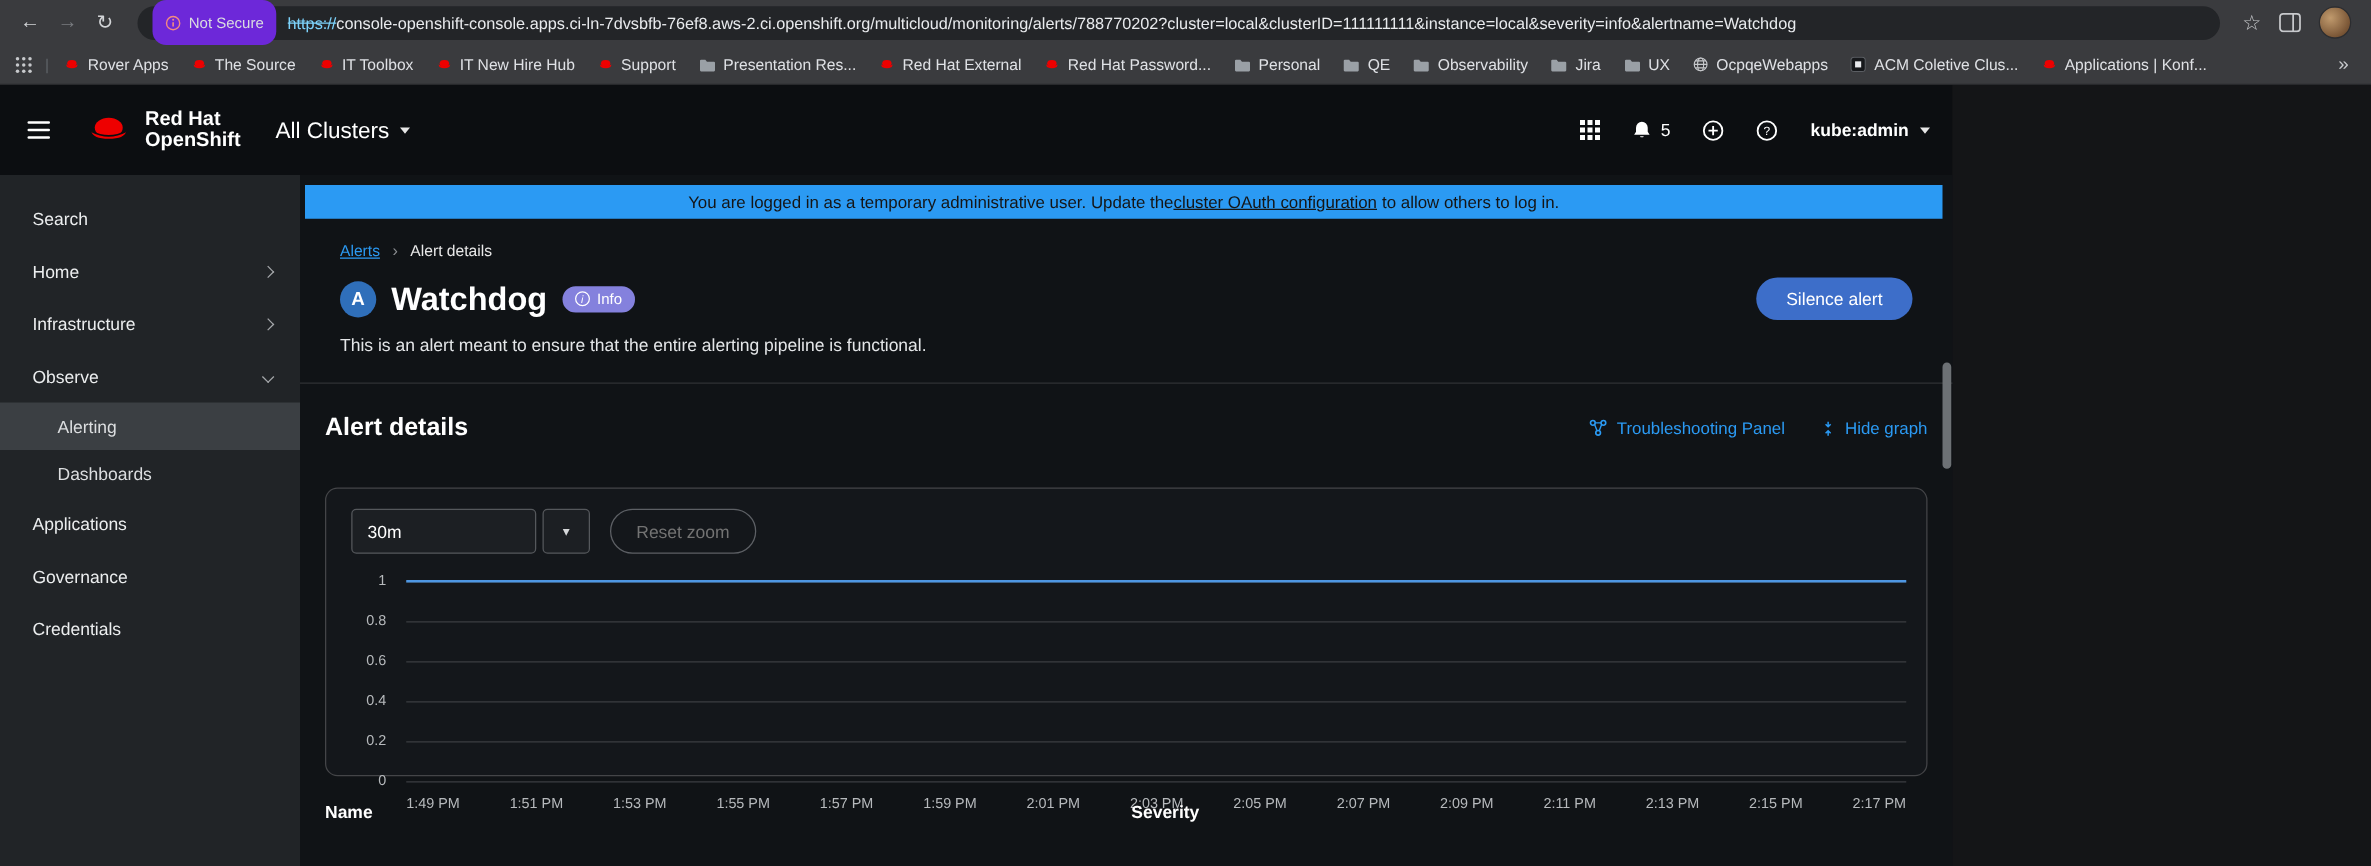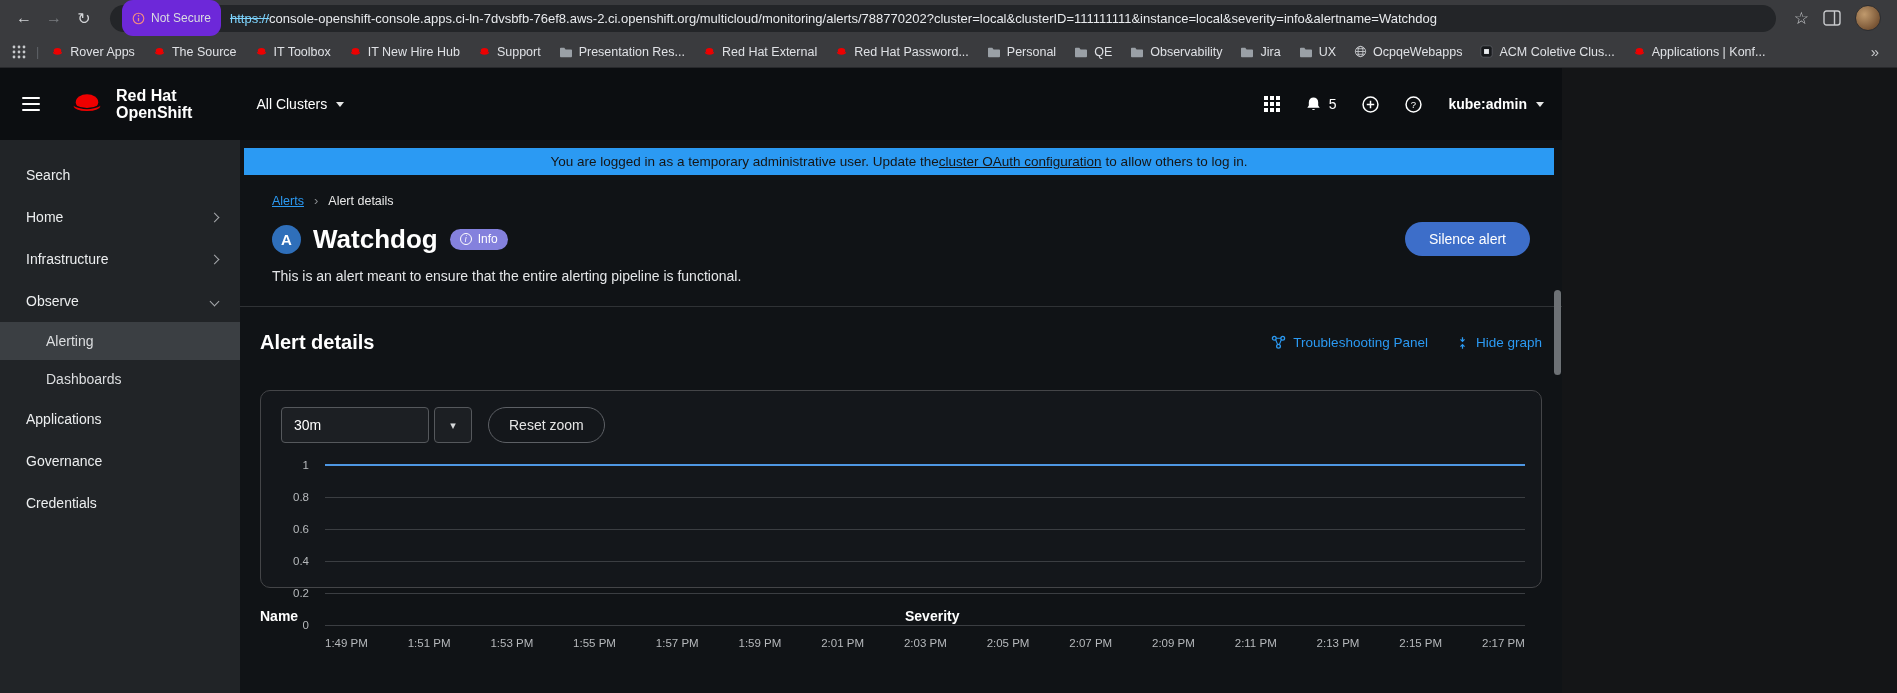--- a/index.html
+++ b/index.html
@@ -30,21 +30,21 @@
   .bm-overflow{margin-left:auto;color:#c7c9cc;font-size:15px;padding:0 6px;}
   
   .main-row{display:flex;height:625px;}
   .app{width:1562px;display:flex;flex-direction:column;background:#101316;}
   .void{flex:1;background:#141517;}
   .masthead{height:72px;background:#0c0e11;display:flex;align-items:center;padding:0 18px 0 22px;color:#fff;flex-shrink:0;}
   .burger{width:18px;height:14px;display:flex;flex-direction:column;justify-content:space-between;cursor:pointer;}
   .burger i{height:2px;background:#fff;border-radius:1px;}
   .brand{display:flex;align-items:center;gap:10px;margin-left:28px;justify-content:flex-end;}
   .brand-text{font-weight:700;font-size:16px;line-height:17px;}
-  .cluster-sel{margin-left:64px;display:flex;align-items:center;gap:9px;font-size:14px;cursor:pointer;}
+  .cluster-sel{margin-left:28px;display:flex;align-items:center;gap:9px;font-size:18px;cursor:pointer;}
   .caret{width:0;height:0;border-left:4.5px solid transparent;border-right:4.5px solid transparent;border-top:5px solid #e6e6e6;}
   .mh-right{margin-left:auto;display:flex;align-items:center;gap:26px;}
   .mh-ic{display:flex;align-items:center;cursor:pointer;}
   .bell-wrap{display:flex;align-items:center;gap:8px;font-size:14px;cursor:pointer;}
   .user-menu{display:flex;align-items:center;gap:9px;font-size:14px;cursor:pointer;font-weight:bold;}
   
   .app-body{flex:1;display:flex;min-height:0;}
   .sidebar{width:240px;background:#212427;padding-top:14px;flex-shrink:0;}
   .nav-item{height:42px;display:flex;align-items:center;padding:0 22px 0 26px;color:#eceeef;font-size:14px;cursor:pointer;}
   .nav-item.sub{height:38px;padding-left:46px;color:#dcdee0;}
@@ -68,28 +68,28 @@
   .sev-pill{display:flex;align-items:center;gap:6px;height:21px;padding:0 10px;border-radius:11px;color:#fff;font-size:12px;}
   .pill-i{width:12px;height:12px;border:1px solid #fff;border-radius:50%;font-size:8.5px;line-height:1;
     display:flex;align-items:center;justify-content:center;font-style:italic;}
   .silence-btn{margin-left:auto;height:34px;padding:0 24px;border-radius:17px;color:#fff;font-size:14px;
     display:flex;align-items:center;border:none;cursor:pointer;font-family:inherit;}
   .alert-desc{margin-top:12px;font-size:14px;color:#e4e6e8;}
   .details-head{display:flex;align-items:center;padding:24px 20px 0;}
   .details-title{font-size:20px;font-weight:700;color:#fff;}
   .head-links{margin-left:auto;display:flex;gap:28px;align-items:center;}
   .hlink{display:flex;align-items:center;gap:7px;color:#2b9af3;font-size:13.5px;cursor:pointer;}
-  .chart-panel{margin:36px 20px 0;height:198px;border:1px solid #444548;border-radius:10px;background:#14171b;position:relative;}
+  .chart-panel{margin:36px 20px 0;height:231px;border:1px solid #444548;border-radius:10px;background:#14171b;position:relative;}
   .chart-controls{position:absolute;top:16px;left:20px;display:flex;align-items:center;}
   .sel-box{width:148px;height:36px;border:1px solid #55585c;border-radius:4px;background:#1c1f23;color:#fff;
     font-size:14px;display:flex;align-items:center;padding:0 12px;cursor:pointer;}
   .sel-caret{width:38px;height:36px;border:1px solid #55585c;border-radius:4px;margin-left:5px;
     display:flex;align-items:center;justify-content:center;cursor:pointer;background:#1c1f23;}
   .reset-btn{margin-left:16px;height:36px;padding:0 20px;border-radius:18px;border:1px solid #5d6065;
-    background:transparent;color:#e5e5e5;font-size:14px;display:flex;align-items:center;cursor:pointer;font-family:inherit;text-align:right;}
+    background:transparent;color:#737373;font-size:14px;display:flex;align-items:center;cursor:pointer;font-family:inherit;text-align:right;}
   .ylabels{position:absolute;left:0;top:74px;width:58px;height:160px;}
   .ylab{position:absolute;right:10px;transform:translateY(-6px);font-size:11.5px;color:#b6b9bc;}
   .plot{position:absolute;left:64px;right:16px;top:74px;height:160px;}
   .gridline{position:absolute;left:0;right:0;height:1px;background:#3b3e42;}
   .series-line{position:absolute;left:0;right:0;height:2px;z-index:2;}
   .xlabels{position:absolute;left:64px;right:16px;top:246px;display:flex;justify-content:space-between;
     font-size:11.5px;color:#b6b9bc;}
   .partials{position:relative;margin:20px 20px 0;height:40px;font-weight:700;font-size:14px;color:#fff;}
   .partials .p1{position:absolute;left:0;}
   .partials .p2{position:absolute;left:645px;}

